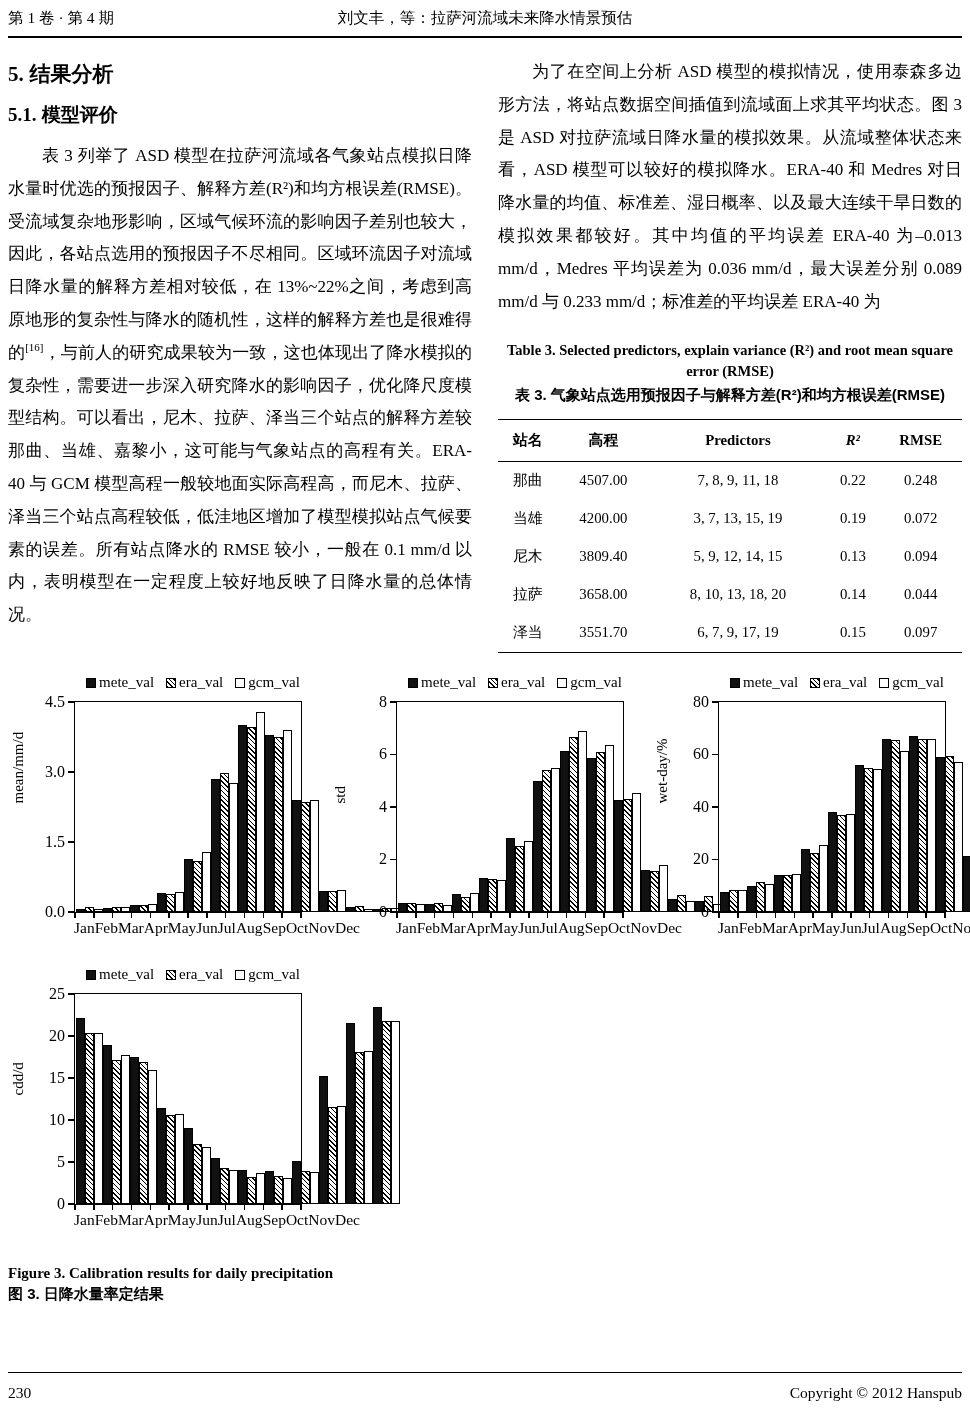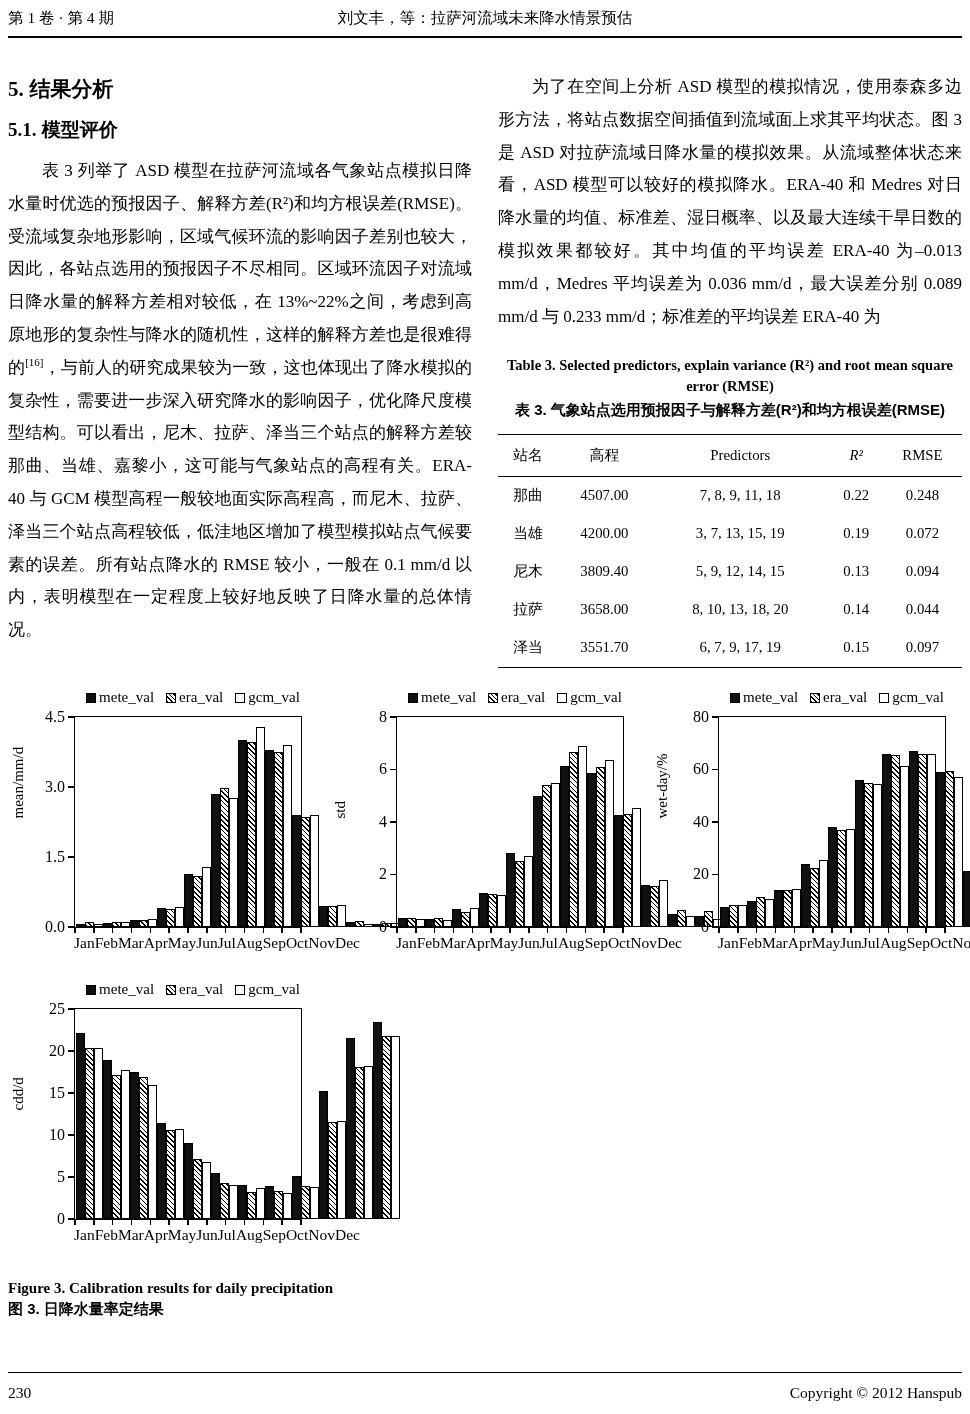--- a/index.html
+++ b/index.html
@@ -9,32 +9,32 @@
     font-family:"Liberation Serif","DejaVu Serif",serif;
     padding:6px 8px 0 8px;overflow:hidden;
   }
   
   .hdr{display:flex;align-items:baseline;border-bottom:2px solid #000;padding:2px 0 7px 0;font-size:15.5px;}
   .hdr .issue{width:220px;text-align:left;}
   .hdr .ptitle{flex:1;text-align:center;}
   .hdr .hspace{width:220px;}
   
   .columns{display:flex;gap:26px;margin-top:16px;}
-  .col{width:calc(50% - 13px);margin-top:15px;}
+  .col{width:calc(50% - 13px);}
   h1.sec{font-size:21px;margin:6px 0 14px 0;font-weight:bold;font-family:"Liberation Sans",sans-serif;}
   h2.sec{font-size:19px;margin:14px 0 12px 0;font-weight:bold;font-family:"Liberation Sans",sans-serif;}
   h1.sec .num,h2.sec .num{font-family:"Liberation Serif",serif;}
   p.body-p{font-size:17px;line-height:1.93;text-align:justify;margin:0;text-indent:2em;}
   p.body-p sup{font-size:11px;line-height:0;}
   
   .tbl-captions{margin:22px 6px 4px 6px;text-align:center;}
   .tbl-cap-en{font-weight:bold;font-size:14.5px;line-height:1.45;}
   .tbl-cap-zh{font-weight:bold;font-size:15px;line-height:1.5;font-family:"Liberation Sans",sans-serif;margin-top:2px;}
   table.data{width:100%;border-collapse:collapse;margin-top:12px;border-top:1.6px solid #000;border-bottom:1.6px solid #000;font-size:14.8px;}
-  table.data th{font-weight:normal;padding:11px 2px;border-bottom:1.2px solid #000;}
+  table.data th{font-weight:bold;padding:11px 2px;border-bottom:1.2px solid #000;}
   table.data td{padding:9.5px 2px;text-align:center;}
   table.data th{text-align:center;}
   th.ital{font-style:italic;}
   
   .charts-grid{display:grid;grid-template-columns:1fr 1fr 1fr;column-gap:16px;row-gap:4px;margin:18px 2px 0 2px;}
   .chart{position:relative;height:288px;}
   .legend{display:flex;justify-content:center;align-items:center;gap:12px;height:24px;font-size:15px;margin-left:60px;}
   .legend-item{display:flex;align-items:center;gap:3px;}
   .swatch{display:inline-block;width:10px;height:10px;box-sizing:border-box;}
   .s0{background:#111;border:1px solid #000;}

